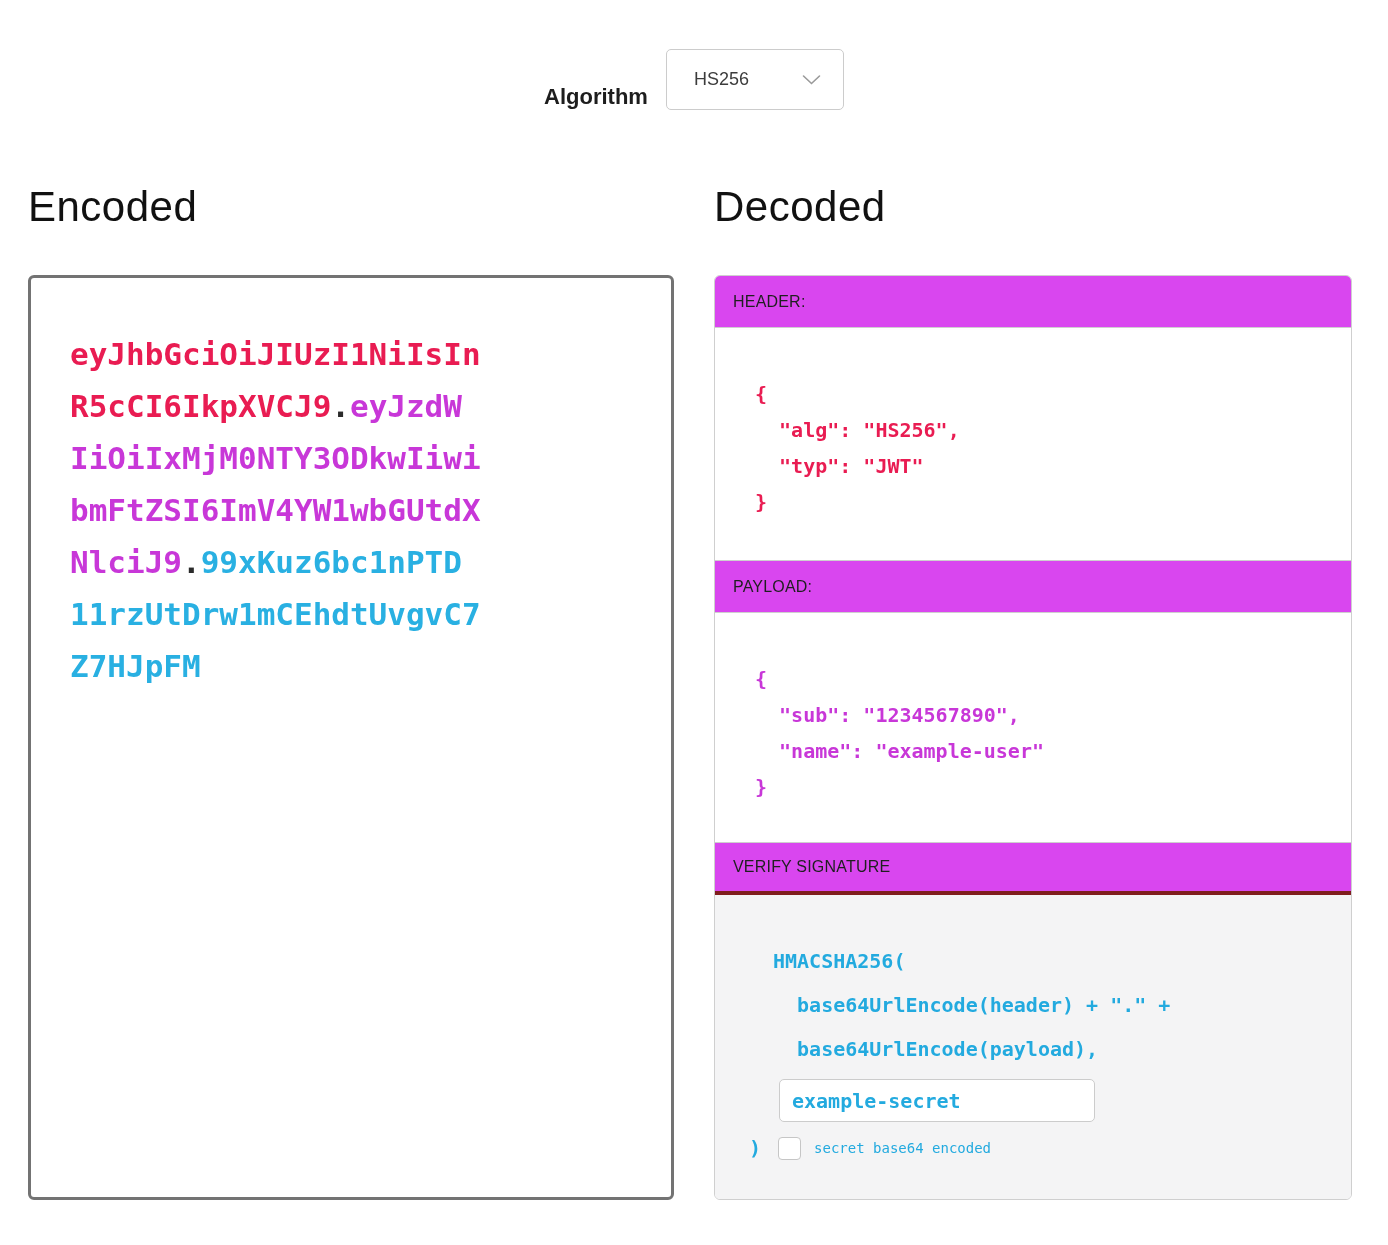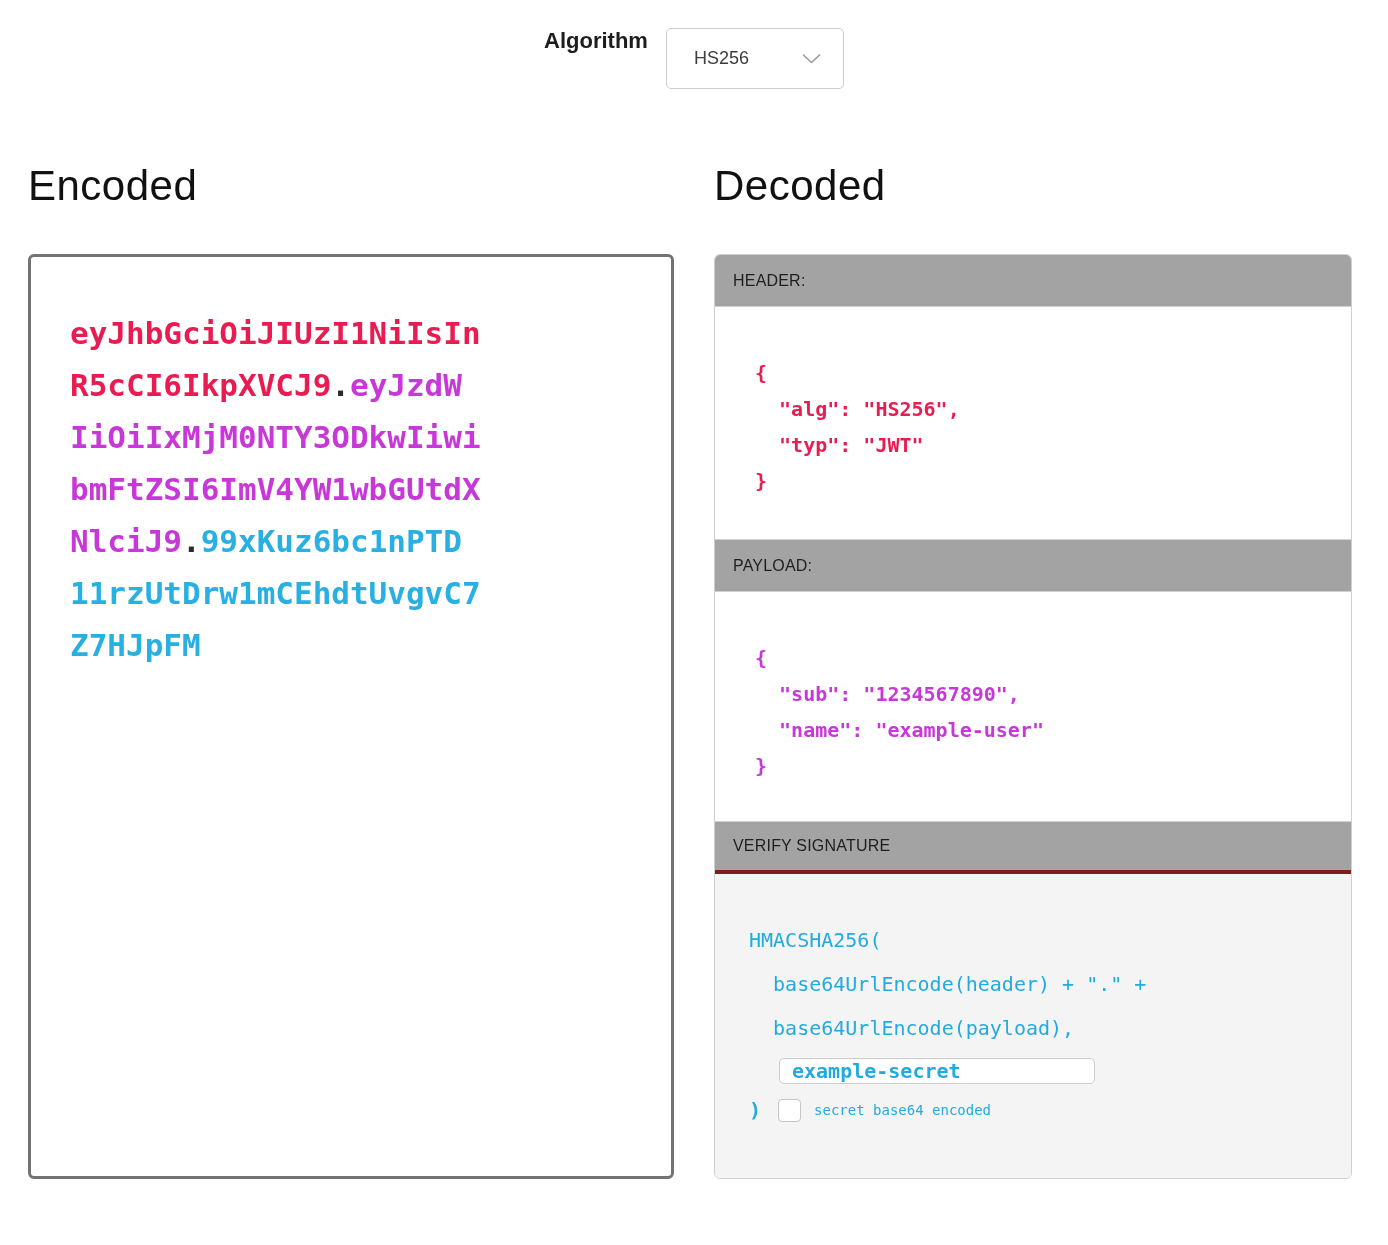--- a/index.html
+++ b/index.html
@@ -7,24 +7,24 @@
   body {
     width: 1388px;
     height: 1245px;
     font-family: "Liberation Sans", sans-serif;
     color: #222;
     overflow: hidden;
   }
 
   
   .top-bar {
-    padding-top: 28px;
+    padding-top: 49px;
     display: flex;
     justify-content: center;
-    align-items: flex-start;
+    align-items: flex-end;
     gap: 18px;
   }
   .algo-label {
     font-size: 22px;
     font-weight: bold;
     color: #1d1d1d;
   }
   .algo-select {
     position: relative;
     width: 178px;
@@ -102,21 +102,21 @@
   .section-label {
     height: 52px;
     flex: 0 0 52px;
     display: flex;
     align-items: center;
     padding-left: 18px;
     border-bottom: 1px solid #cfcfcf;
     font-size: 16px;
     color: #1f1f1f;
     letter-spacing: 0.2px;
-    background: #a3a3a3;
+    background: #d946ef;
   }
   .section-content {
     border-bottom: 1px solid #cfcfcf;
     padding: 48px 0 0 40px;
     cursor: text;
   }
   .section-content.header-content { flex: 0 0 233px; }
   .section-content.payload-content { flex: 0 0 230px; }
   .json-pre {
     font-family: "DejaVu Sans Mono", monospace;
@@ -128,31 +128,32 @@
   .json-pre.header-json { color: #e91c52; }
   .json-pre.payload-json { color: #c837d8; }
 
   .signature-content {
     flex: 1 1 auto;
     background: #f4f4f5;
     padding: 44px 0 0 34px;
   }
   .sig-code {
     font-family: "DejaVu Sans Mono", monospace;
-    font-weight: normal;
+    font-weight: bold;
     font-size: 20px;
     line-height: 44px;
     color: #23aadf;
     white-space: pre;
+    margin-left: 24px;
   }
   .secret-input {
     display: block;
     margin: 8px 0 0 30px;
     width: 316px;
-    height: 26px;
+    height: 43px;
     border: 1px solid #cccccc;
     border-radius: 5px;
     background: #ffffff;
     font-family: "DejaVu Sans Mono", monospace;
     font-weight: bold;
     font-size: 20px;
     color: #23aadf;
     padding: 0 0 0 12px;
     outline: none;
   }

